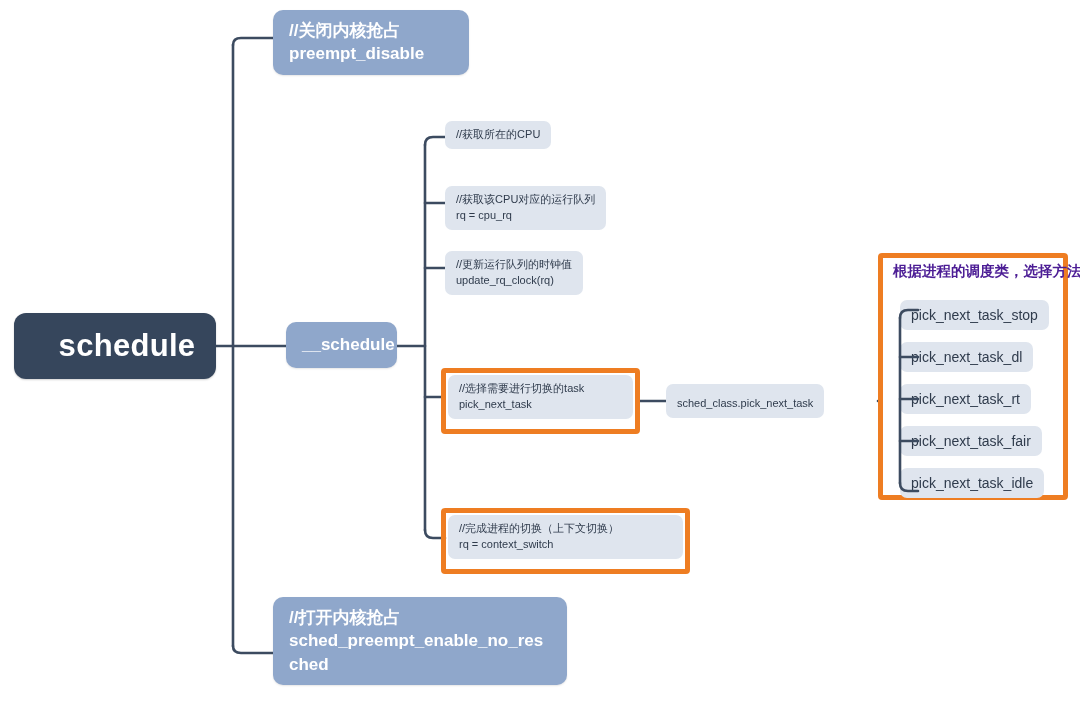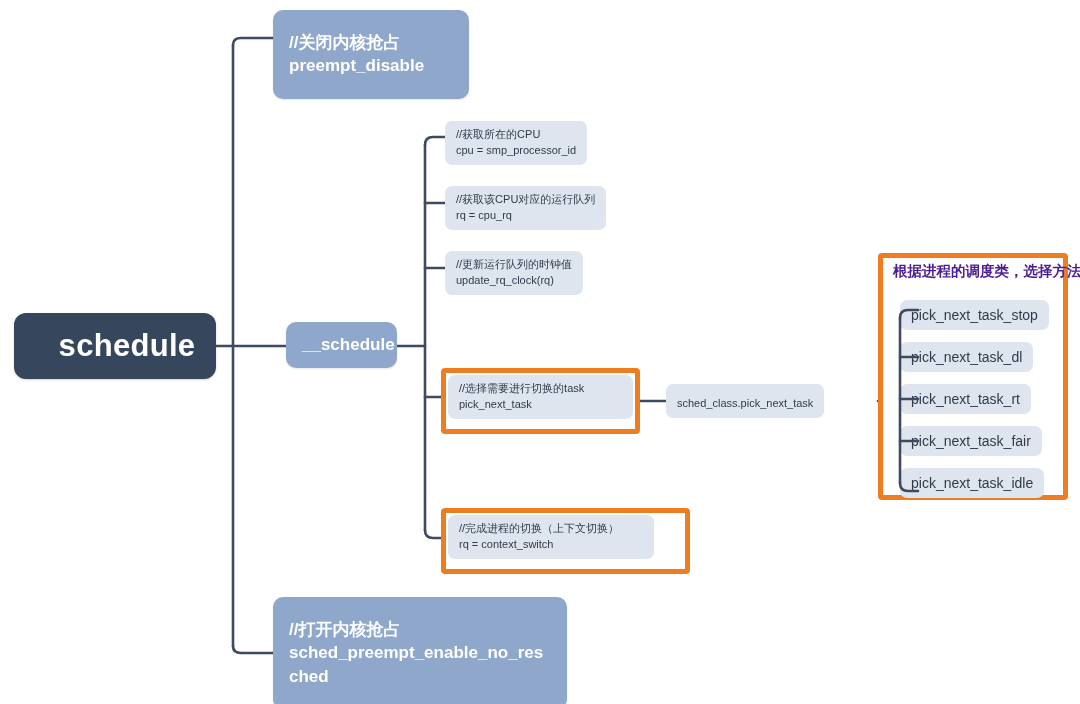--- a/index.html
+++ b/index.html
@@ -17,21 +17,21 @@
   .root{
     background:#36465c;border-radius:12px;color:#ffffff;
     align-items:center;justify-content:center;
     font-size:31px;font-weight:bold;letter-spacing:.3px;
     box-shadow:0 1px 2px rgba(0,0,0,.18);
   }
 
   
   .blue{
     background:#8fa7cb;border-radius:10px;color:#ffffff;
-    padding:21px 16px;font-size:17px;font-weight:bold;line-height:1.38;
+    padding:9px 16px;font-size:17px;font-weight:bold;line-height:1.38;
     box-shadow:0 1px 2px rgba(0,0,0,.10);
   }
 
   
   .leaf{
     background:#dfe5ee;border-radius:7px;color:#2f3b4c;
     padding:6px 11px;font-size:11px;line-height:1.45;
     white-space:nowrap;
   }
   .leaf.sm{font-size:14px;}
@@ -101,41 +101,40 @@
     <span>//关闭内核抢占</span>
     <span>preempt_disable</span>
   </div>
 
   <div class="node blue" style="left:286px;top:322px;width:111px;height:46px;align-items:flex-start;justify-content:center;">
     <span>__schedule</span>
   </div>
 
   <div class="node leaf" style="left:445px;top:121px;">
     <span>//获取所在的CPU</span>
-    <span>cpu = smp_processor_id</span>
   </div>
 
   <div class="node leaf" style="left:445px;top:186px;">
     <span>//获取该CPU对应的运行队列</span>
     <span>rq = cpu_rq</span>
   </div>
 
   <div class="node leaf" style="left:445px;top:251px;">
     <span>//更新运行队列的时钟值</span>
     <span>update_rq_clock(rq)</span>
   </div>
 
   <div class="hl" style="left:441px;top:368px;width:199px;height:66px;"></div>
   <div class="node leaf z" style="left:448px;top:375px;width:185px;">
     <span>//选择需要进行切换的task</span>
     <span>pick_next_task</span>
   </div>
 
   <div class="hl" style="left:441px;top:508px;width:249px;height:66px;"></div>
-  <div class="node leaf z" style="left:448px;top:515px;width:206px;">
+  <div class="node leaf z" style="left:448px;top:515px;width:235px;">
     <span>//完成进程的切换（上下文切换）</span>
     <span>rq = context_switch</span>
   </div>
 
   <div class="node leaf" style="left:666px;top:384px;height:34px;justify-content:flex-end;">
     <span>sched_class.pick_next_task</span>
   </div>
 
   <div class="group-frame" style="left:878px;top:253px;width:190px;height:247px;"></div>
   <div class="group-title zz" style="left:893px;top:262px;">根据进程的调度类，选择方法</div>

